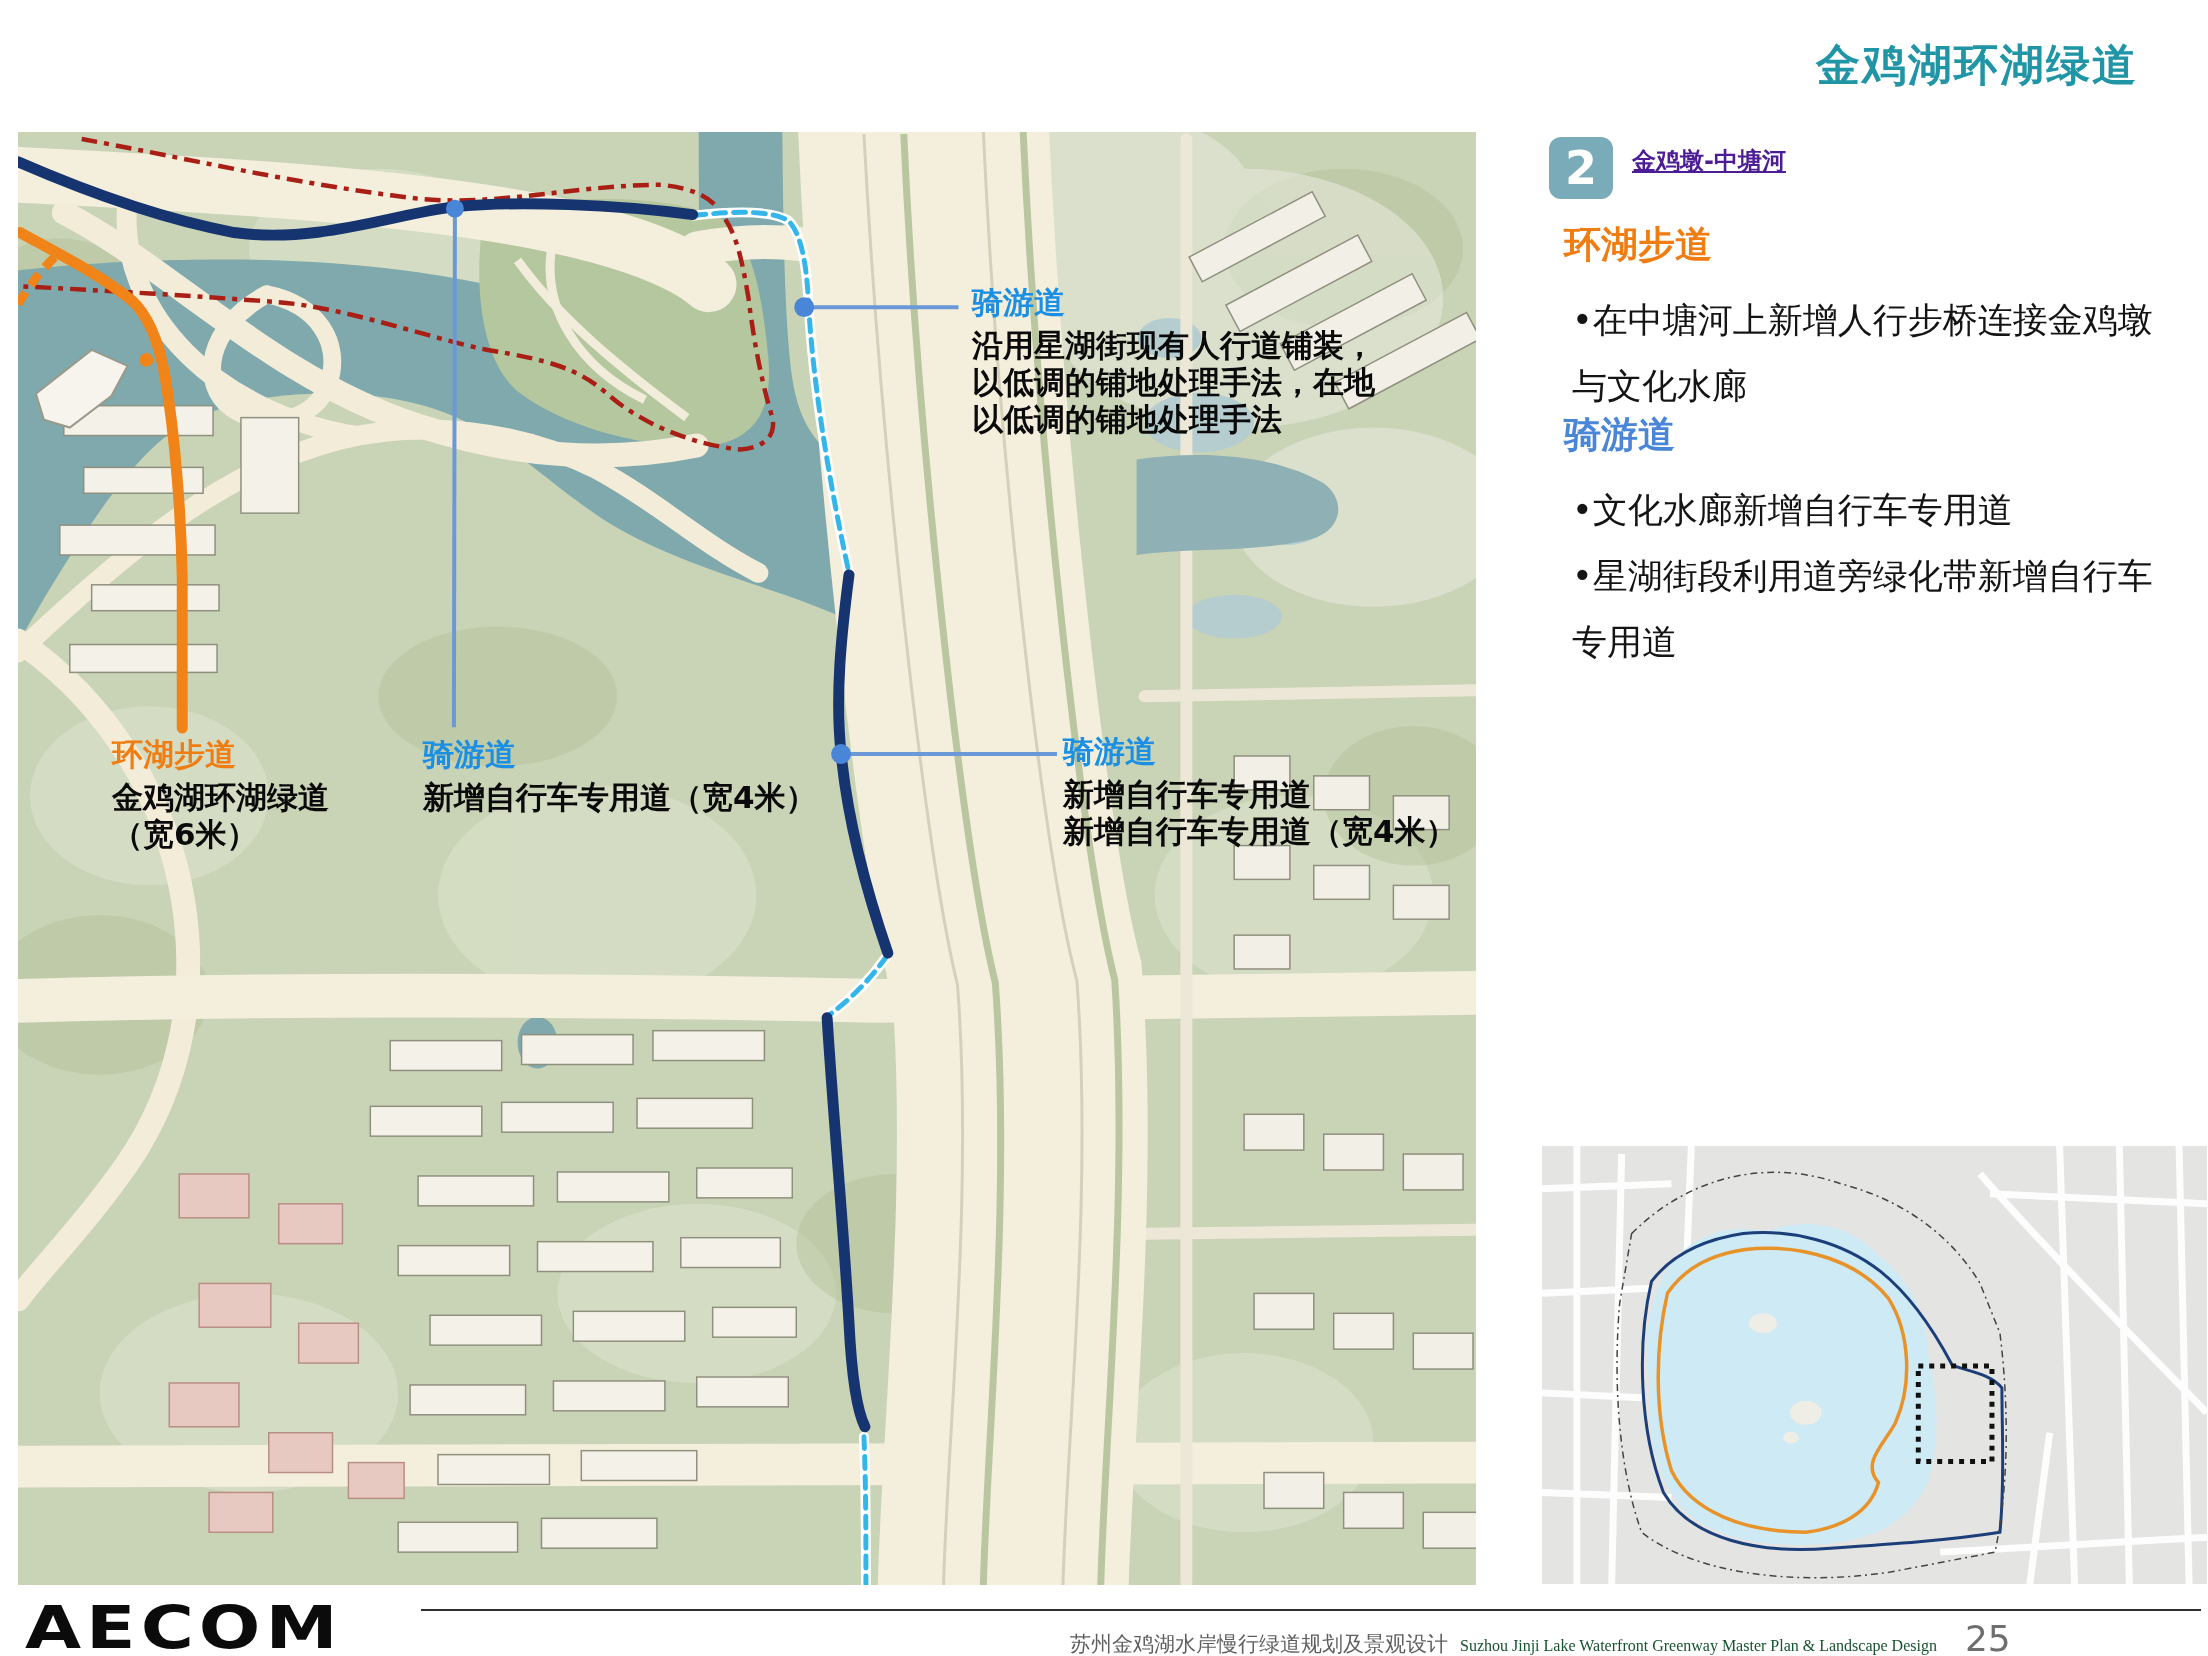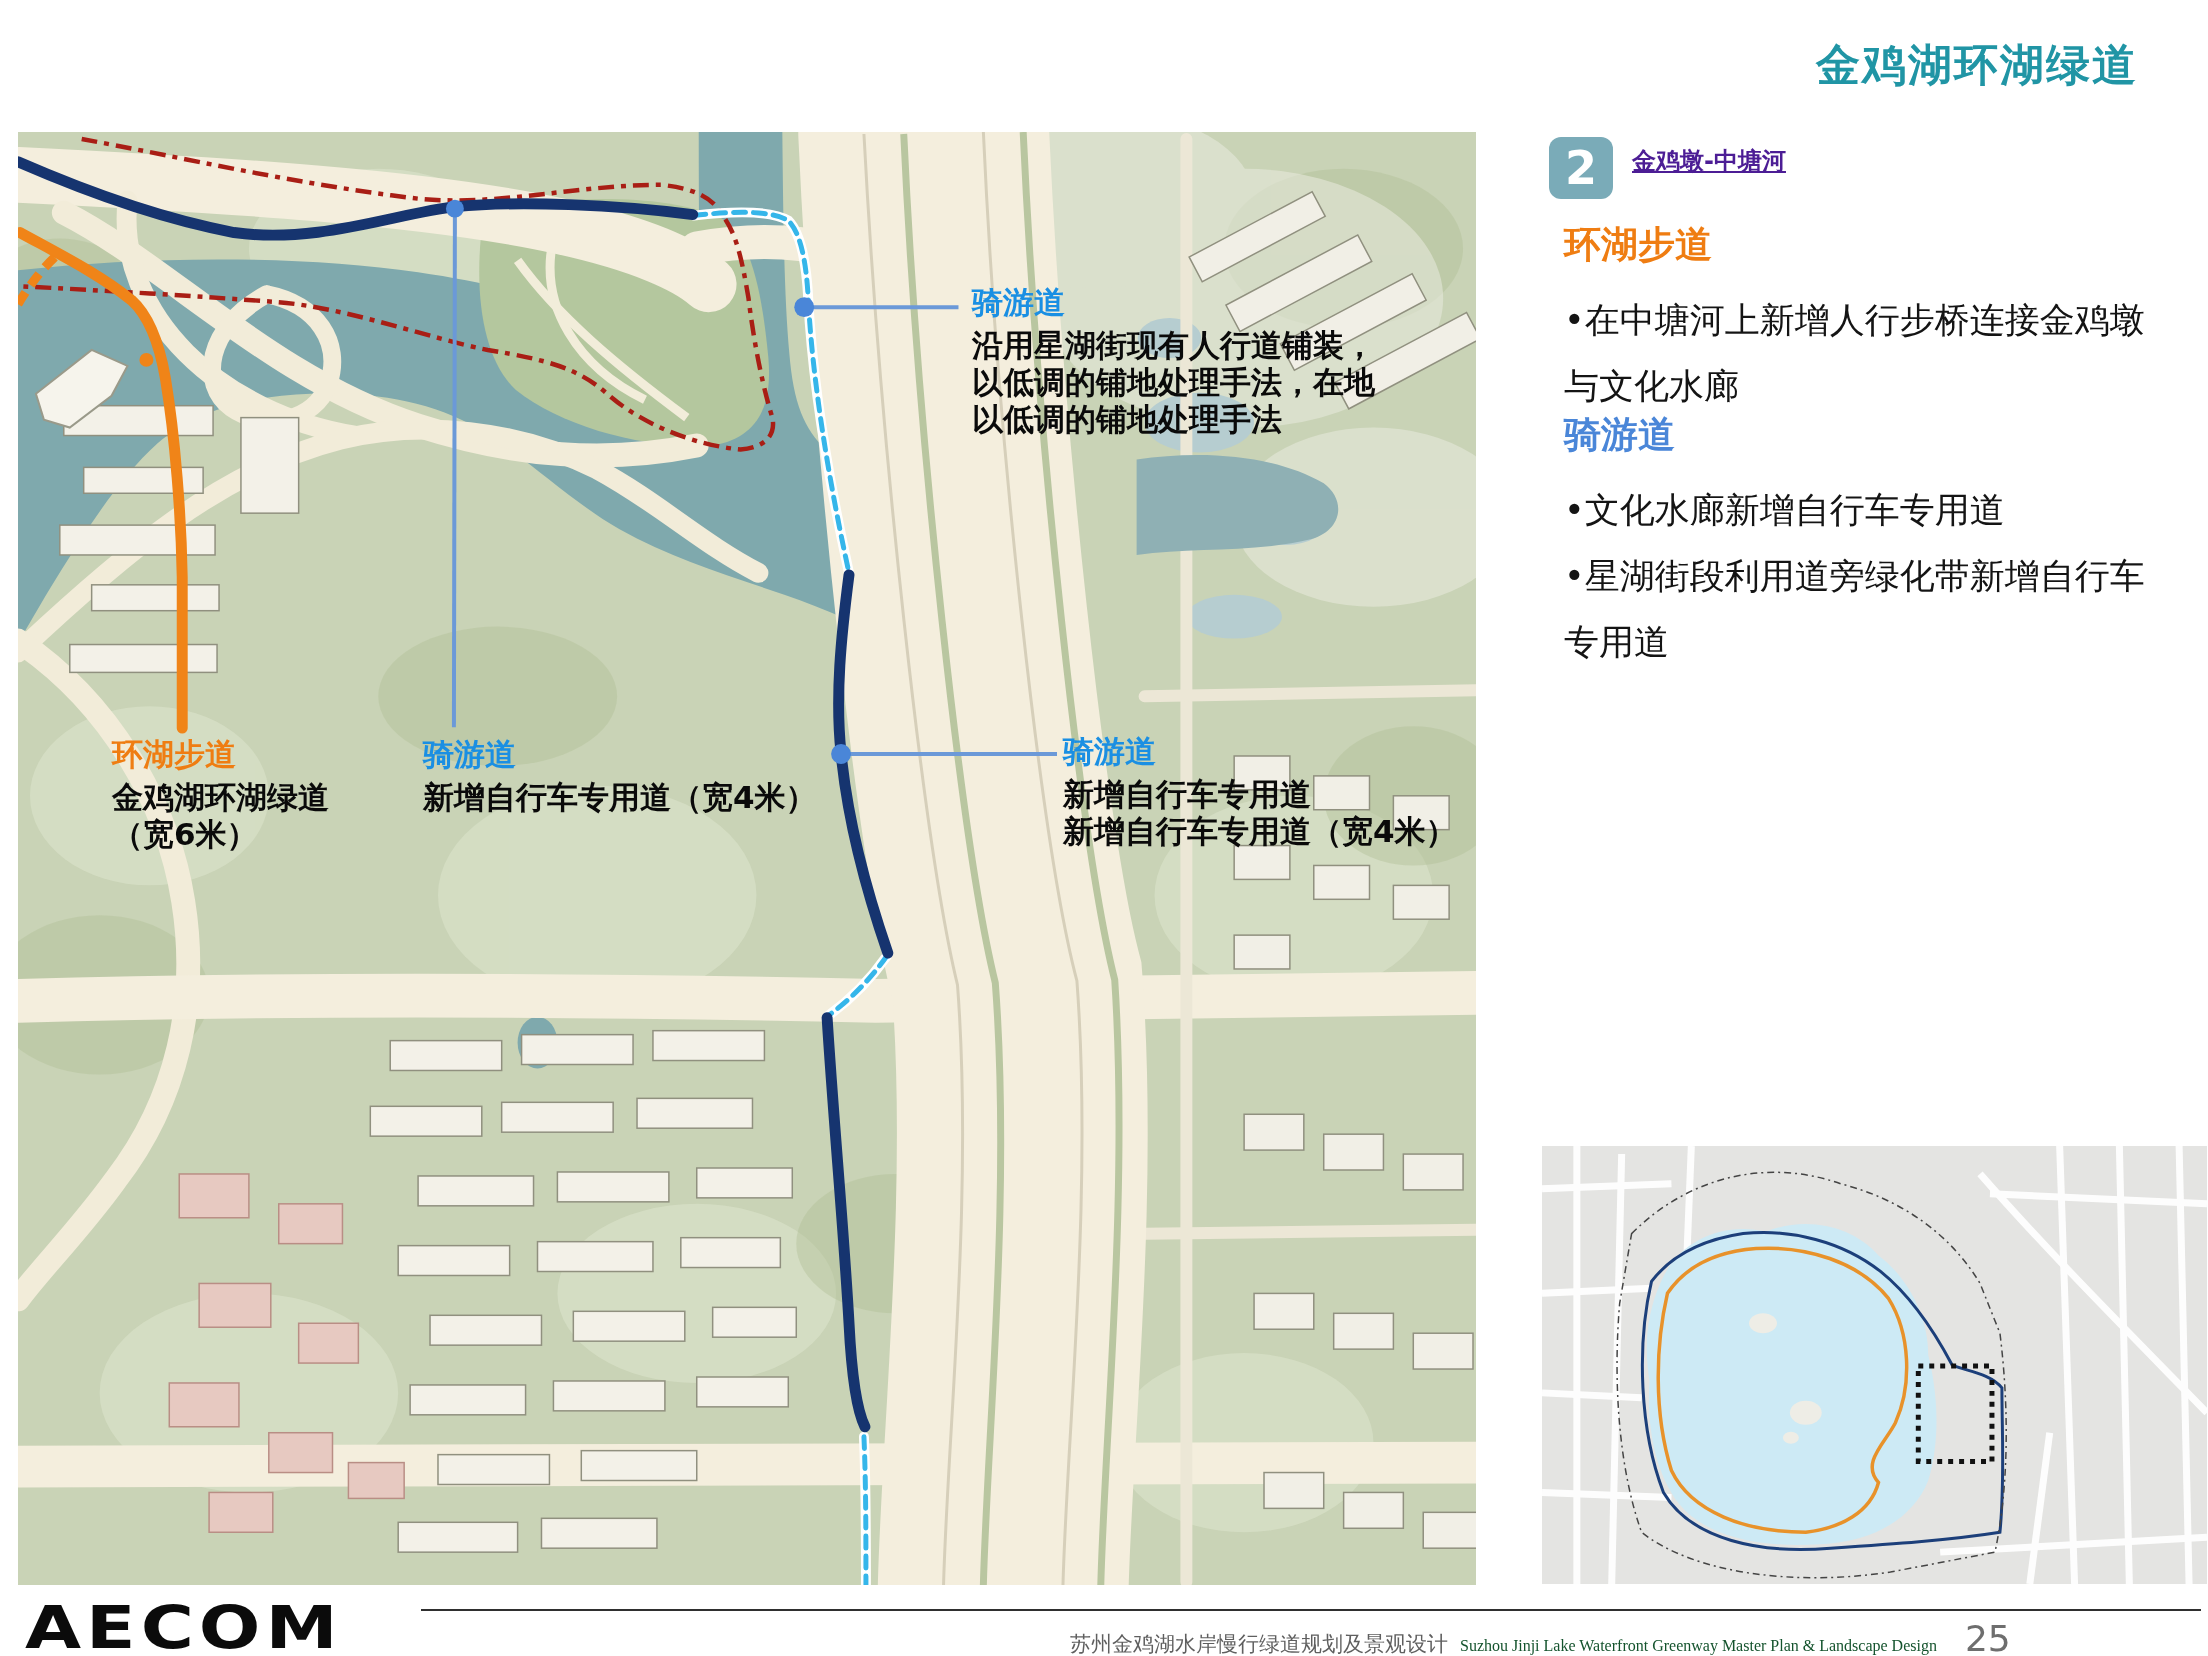--- a/index.html
+++ b/index.html
@@ -20,21 +20,21 @@
   .callout-d{left:1063px;top:733px;}
   
   .badge{position:absolute;left:1549px;top:137px;width:64px;height:62px;background:#7aabb8;
         border-radius:12px;color:#ffffff;font-size:46px;font-weight:bold;display:flex;
         align-items:center;justify-content:center;}
   .panel-title{position:absolute;left:1632px;top:145px;font-size:24px;font-weight:bold;color:#4c1d95;text-decoration:underline;}
   .panel-body{position:absolute;left:1564px;top:223px;width:589px;}
   .sec-heading{font-size:37px;font-weight:bold;line-height:44px;margin:0 0 20px 0;}
   .sec-heading.orange{color:#ef7d12;}
   .sec-heading.blue{color:#4a86d8;margin-top:-6px;}
-  .sec-bullet{font-size:35px;line-height:66px;color:#141414;margin:0 0 0 0;word-break:break-all;}
+  .sec-bullet{font-size:35px;line-height:66px;color:#141414;margin:0 0 0 8px;word-break:break-all;}
   
   .minimap{position:absolute;left:1542px;top:1146px;width:665px;height:438px;}
   
   .footer-rule{position:absolute;left:421px;top:1609px;width:1780px;height:2px;background:#2f2f2f;}
   .logo{position:absolute;left:25px;top:1594px;font-size:58px;font-weight:800;color:#0b0b0b;
         letter-spacing:4px;transform:scaleX(1.25);transform-origin:left center;}
   .footer-right{position:absolute;left:1070px;top:1618px;display:flex;align-items:baseline;gap:12px;white-space:nowrap;}
   .footer-zh{font-size:21px;color:#5f5f5f;}
   .footer-en{font-size:16px;color:#14532d;font-family:Liberation Serif, serif;}
   .footer-page{font-size:36px;color:#6e6e6e;margin-left:16px;}

